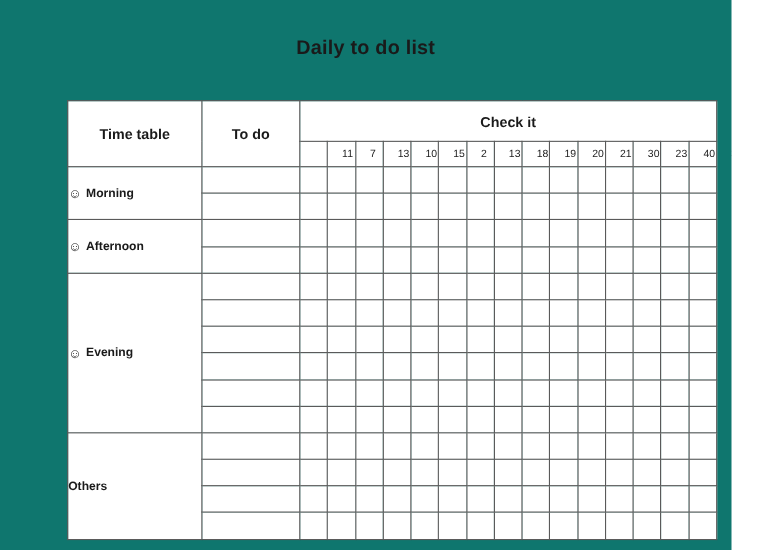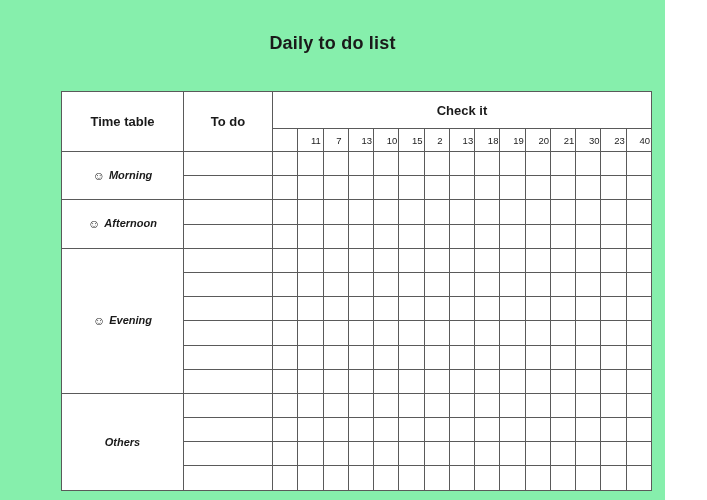--- a/index.html
+++ b/index.html
@@ -7,21 +7,21 @@
     margin: 0;
     padding: 0;
     background: #ffffff;
     font-family: "Liberation Sans", sans-serif;
     color: #1a1a1a;
   }
   .page {
     position: relative;
     width: 665px;
     height: 500px;
-    background: #86efac;
+    background: #0f766e;
     overflow: hidden;
   }
   .title {
     position: absolute;
     top: 33px;
     left: 0;
     width: 100%;
     margin: 0;
     text-align: center;
     font-size: 18px;
@@ -55,26 +55,25 @@
     text-align: center;
     vertical-align: middle;
   }
   th.num-cell {
     font-weight: normal;
     font-size: 9.5px;
     color: #222222;
     padding-left: 38px;
   }
   td.time-cell {
-    text-align: center;
+    text-align: left;
     vertical-align: middle;
     font-weight: bold;
     font-size: 11px;
     white-space: nowrap;
-    font-style: italic;
   }
   .smiley {
     font-weight: normal;
     font-size: 12px;
     margin-right: 4px;
     vertical-align: -1px;
     color: #1a1a1a;
   }
   td.todo-cell, td.check-cell { background: #ffffff; }
 </style>

